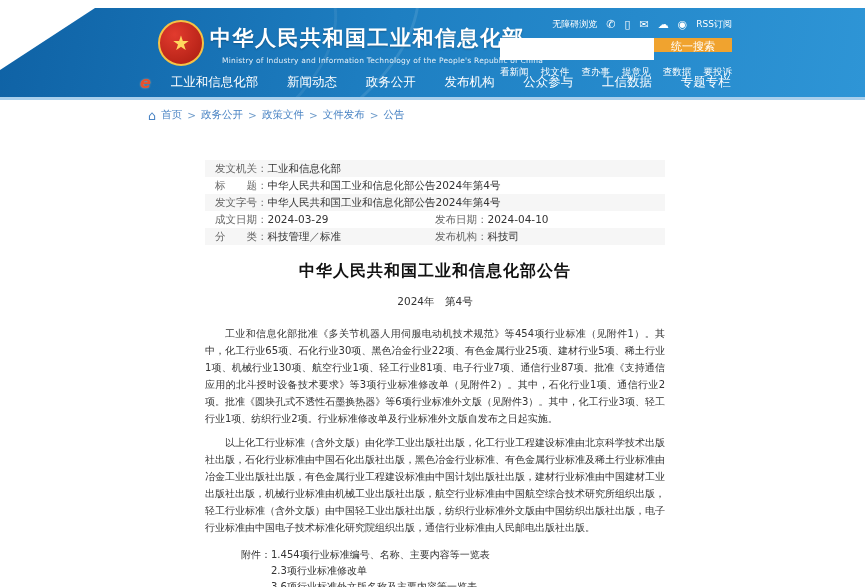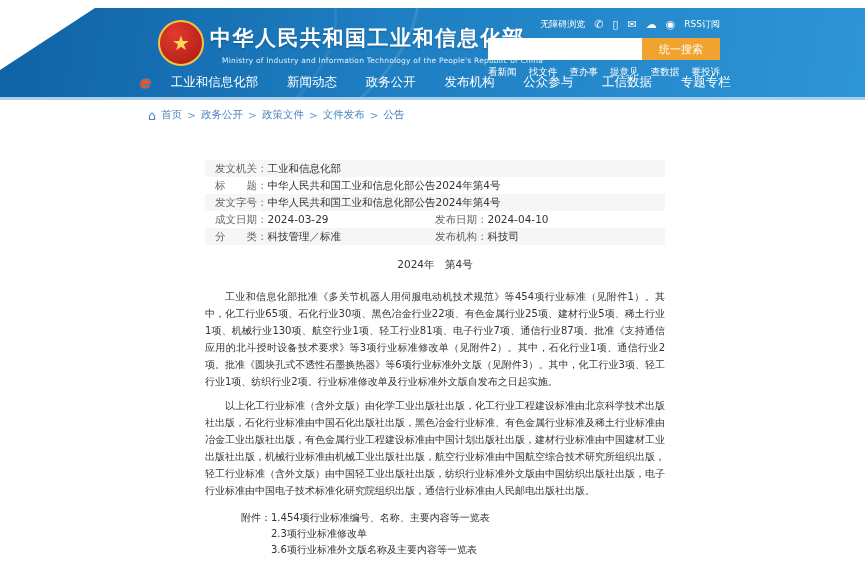--- a/index.html
+++ b/index.html
@@ -14,26 +14,26 @@
   .swoosh{position:absolute;border-radius:50%;border:3px solid rgba(255,255,255,0.10);}
   .swoosh.s1{left:-140px;top:-120px;width:560px;height:300px;transform:rotate(-14deg);}
   .swoosh.s2{left:-80px;top:-60px;width:420px;height:230px;transform:rotate(-20deg);border-color:rgba(255,255,255,0.07);}
   .emblem{position:absolute;left:158px;top:12px;width:42px;height:42px;border-radius:50%;
     background:radial-gradient(circle at 35% 30%,#e23b2e,#a81b10);border:2px solid #f6c244;
     display:flex;align-items:center;justify-content:center;color:#ffd75e;font-size:20px;line-height:1;}
   .site-block{position:absolute;left:210px;top:16px;color:#fff;}
   .site-title{font-size:21px;font-weight:bold;letter-spacing:1.5px;text-shadow:0 1px 2px rgba(0,0,0,.25);}
   .site-subtitle{font-size:7.5px;margin-top:4px;color:rgba(255,255,255,.88);letter-spacing:.2px;padding-left:12px;}
 
-  .top-right{position:absolute;left:488px;top:10px;width:232px;}
+  .top-right{position:absolute;left:500px;top:10px;width:232px;}
   .util-row{display:flex;justify-content:flex-end;align-items:center;gap:9px;color:#fff;font-size:9px;}
   .util-icon{font-size:11px;line-height:1;cursor:pointer;}
   .search-row{margin-top:7px;display:flex;height:22px;}
   .search-input{flex:1;border:none;outline:none;height:22px;box-sizing:border-box;padding:0 6px;font-size:11px;}
-  .search-btn{width:86px;height:22px;background:#f0a32f;color:#fff;border:none;font-size:11px;cursor:pointer;font-family:Liberation Serif, serif;}
+  .search-btn{width:86px;height:14px;background:#f0a32f;color:#fff;border:none;font-size:11px;cursor:pointer;font-family:Liberation Serif, serif;}
   .quick-links{margin-top:6px;display:flex;justify-content:space-between;color:#fff;font-size:9.5px;}
   .quick-links span{cursor:pointer;}
 
   .nav-row{position:absolute;left:140px;bottom:5px;display:flex;align-items:center;}
   .nav-logo{color:#e8502b;font-weight:bold;font-size:16px;font-style:italic;margin-right:20px;
     text-shadow:0 0 2px rgba(255,210,150,.6);}
   .nav-items{display:flex;width:560px;justify-content:space-between;}
   .nav-items span{color:#fff;font-size:12.5px;cursor:pointer;white-space:nowrap;}
 
   
@@ -160,20 +160,21 @@
           <span class="meta-label">分　　类：</span>
           <span class="meta-value">科技管理／标准</span>
         </span>
         <span class="half">
           <span class="meta-label">发布机构：</span>
           <span class="meta-value">科技司</span>
         </span>
       </div>
     </div>
 
+    <h1 class="doc-title">中华人民共和国工业和信息化部公告</h1>
     <div class="doc-subtitle">2024年　第4号</div>
 
     <p>工业和信息化部批准《多关节机器人用伺服电动机技术规范》等454项行业标准（见附件1）。其中，化工行业65项、石化行业30项、黑色冶金行业22项、有色金属行业25项、建材行业5项、稀土行业1项、机械行业130项、航空行业1项、轻工行业81项、电子行业7项、通信行业87项。批准《支持通信应用的北斗授时设备技术要求》等3项行业标准修改单（见附件2）。其中，石化行业1项、通信行业2项。批准《圆块孔式不透性石墨换热器》等6项行业标准外文版（见附件3）。其中，化工行业3项、轻工行业1项、纺织行业2项。行业标准修改单及行业标准外文版自发布之日起实施。</p>
     <p>以上化工行业标准（含外文版）由化学工业出版社出版，化工行业工程建设标准由北京科学技术出版社出版，石化行业标准由中国石化出版社出版，黑色冶金行业标准、有色金属行业标准及稀土行业标准由冶金工业出版社出版，有色金属行业工程建设标准由中国计划出版社出版，建材行业标准由中国建材工业出版社出版，机械行业标准由机械工业出版社出版，航空行业标准由中国航空综合技术研究所组织出版，轻工行业标准（含外文版）由中国轻工业出版社出版，纺织行业标准外文版由中国纺织出版社出版，电子行业标准由中国电子技术标准化研究院组织出版，通信行业标准由人民邮电出版社出版。</p>
 
     <div class="attachments">
       <span class="att-label">附件：</span>
       <div class="att-items">
         <div>1.454项行业标准编号、名称、主要内容等一览表</div>
         <div>2.3项行业标准修改单</div>

